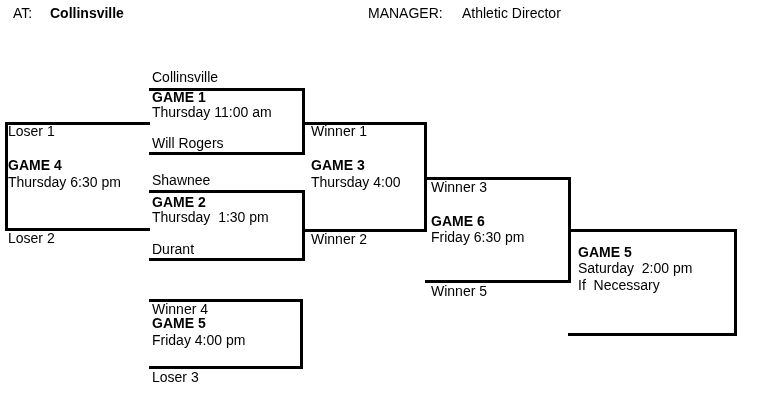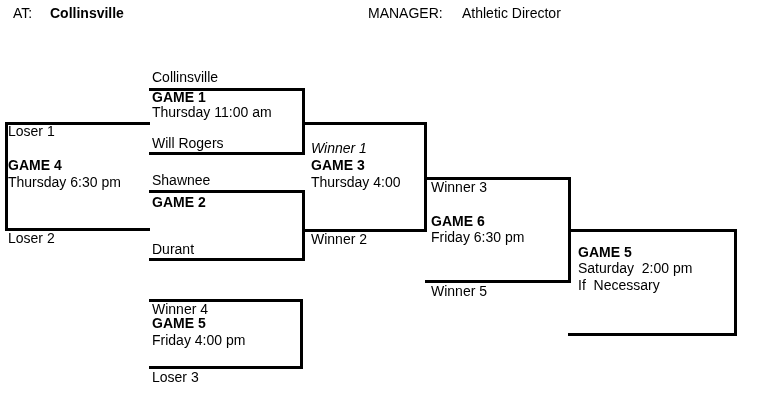--- a/index.html
+++ b/index.html
@@ -35,27 +35,28 @@
   <span class="t" style="left:152px;top:70px;">Collinsville</span>
   <span class="t b" style="left:152px;top:90px;text-align:right;">GAME 1</span>
   <span class="t" style="left:152px;top:105px;">Thursday 11:00 am</span>
   <span class="t" style="left:152px;top:136px;">Will Rogers</span>
 
   <span class="t" style="left:8px;top:124px;">Loser 1</span>
   <span class="t b" style="left:8px;top:158px;">GAME 4</span>
   <span class="t" style="left:8px;top:175px;">Thursday 6:30 pm</span>
   <span class="t" style="left:8px;top:231px;">Loser 2</span>
 
-  <span class="t" style="left:311px;top:141px;font-style:italic;">Winner 1</span>
+  <span class="t" style="left:311px;top:124px;">Winner 1</span>
   <span class="t b" style="left:311px;top:158px;">GAME 3</span>
   <span class="t" style="left:311px;top:175px;">Thursday 4:00</span>
   <span class="t" style="left:311px;top:232px;">Winner 2</span>
 
   <span class="t" style="left:152px;top:173px;">Shawnee</span>
   <span class="t b" style="left:152px;top:195px;text-align:right;">GAME 2</span>
+  <span class="t" style="left:152px;top:210px;">Thursday  1:30 pm</span>
   <span class="t" style="left:152px;top:242px;">Durant</span>
 
   <span class="t" style="left:431px;top:180px;">Winner 3</span>
   <span class="t b" style="left:431px;top:214px;">GAME 6</span>
   <span class="t" style="left:431px;top:230px;">Friday 6:30 pm</span>
   <span class="t" style="left:431px;top:284px;">Winner 5</span>
 
   <span class="t b" style="left:578px;top:245px;">GAME 5</span>
   <span class="t" style="left:578px;top:261px;">Saturday  2:00 pm</span>
   <span class="t" style="left:578px;top:278px;">If  Necessary</span>

